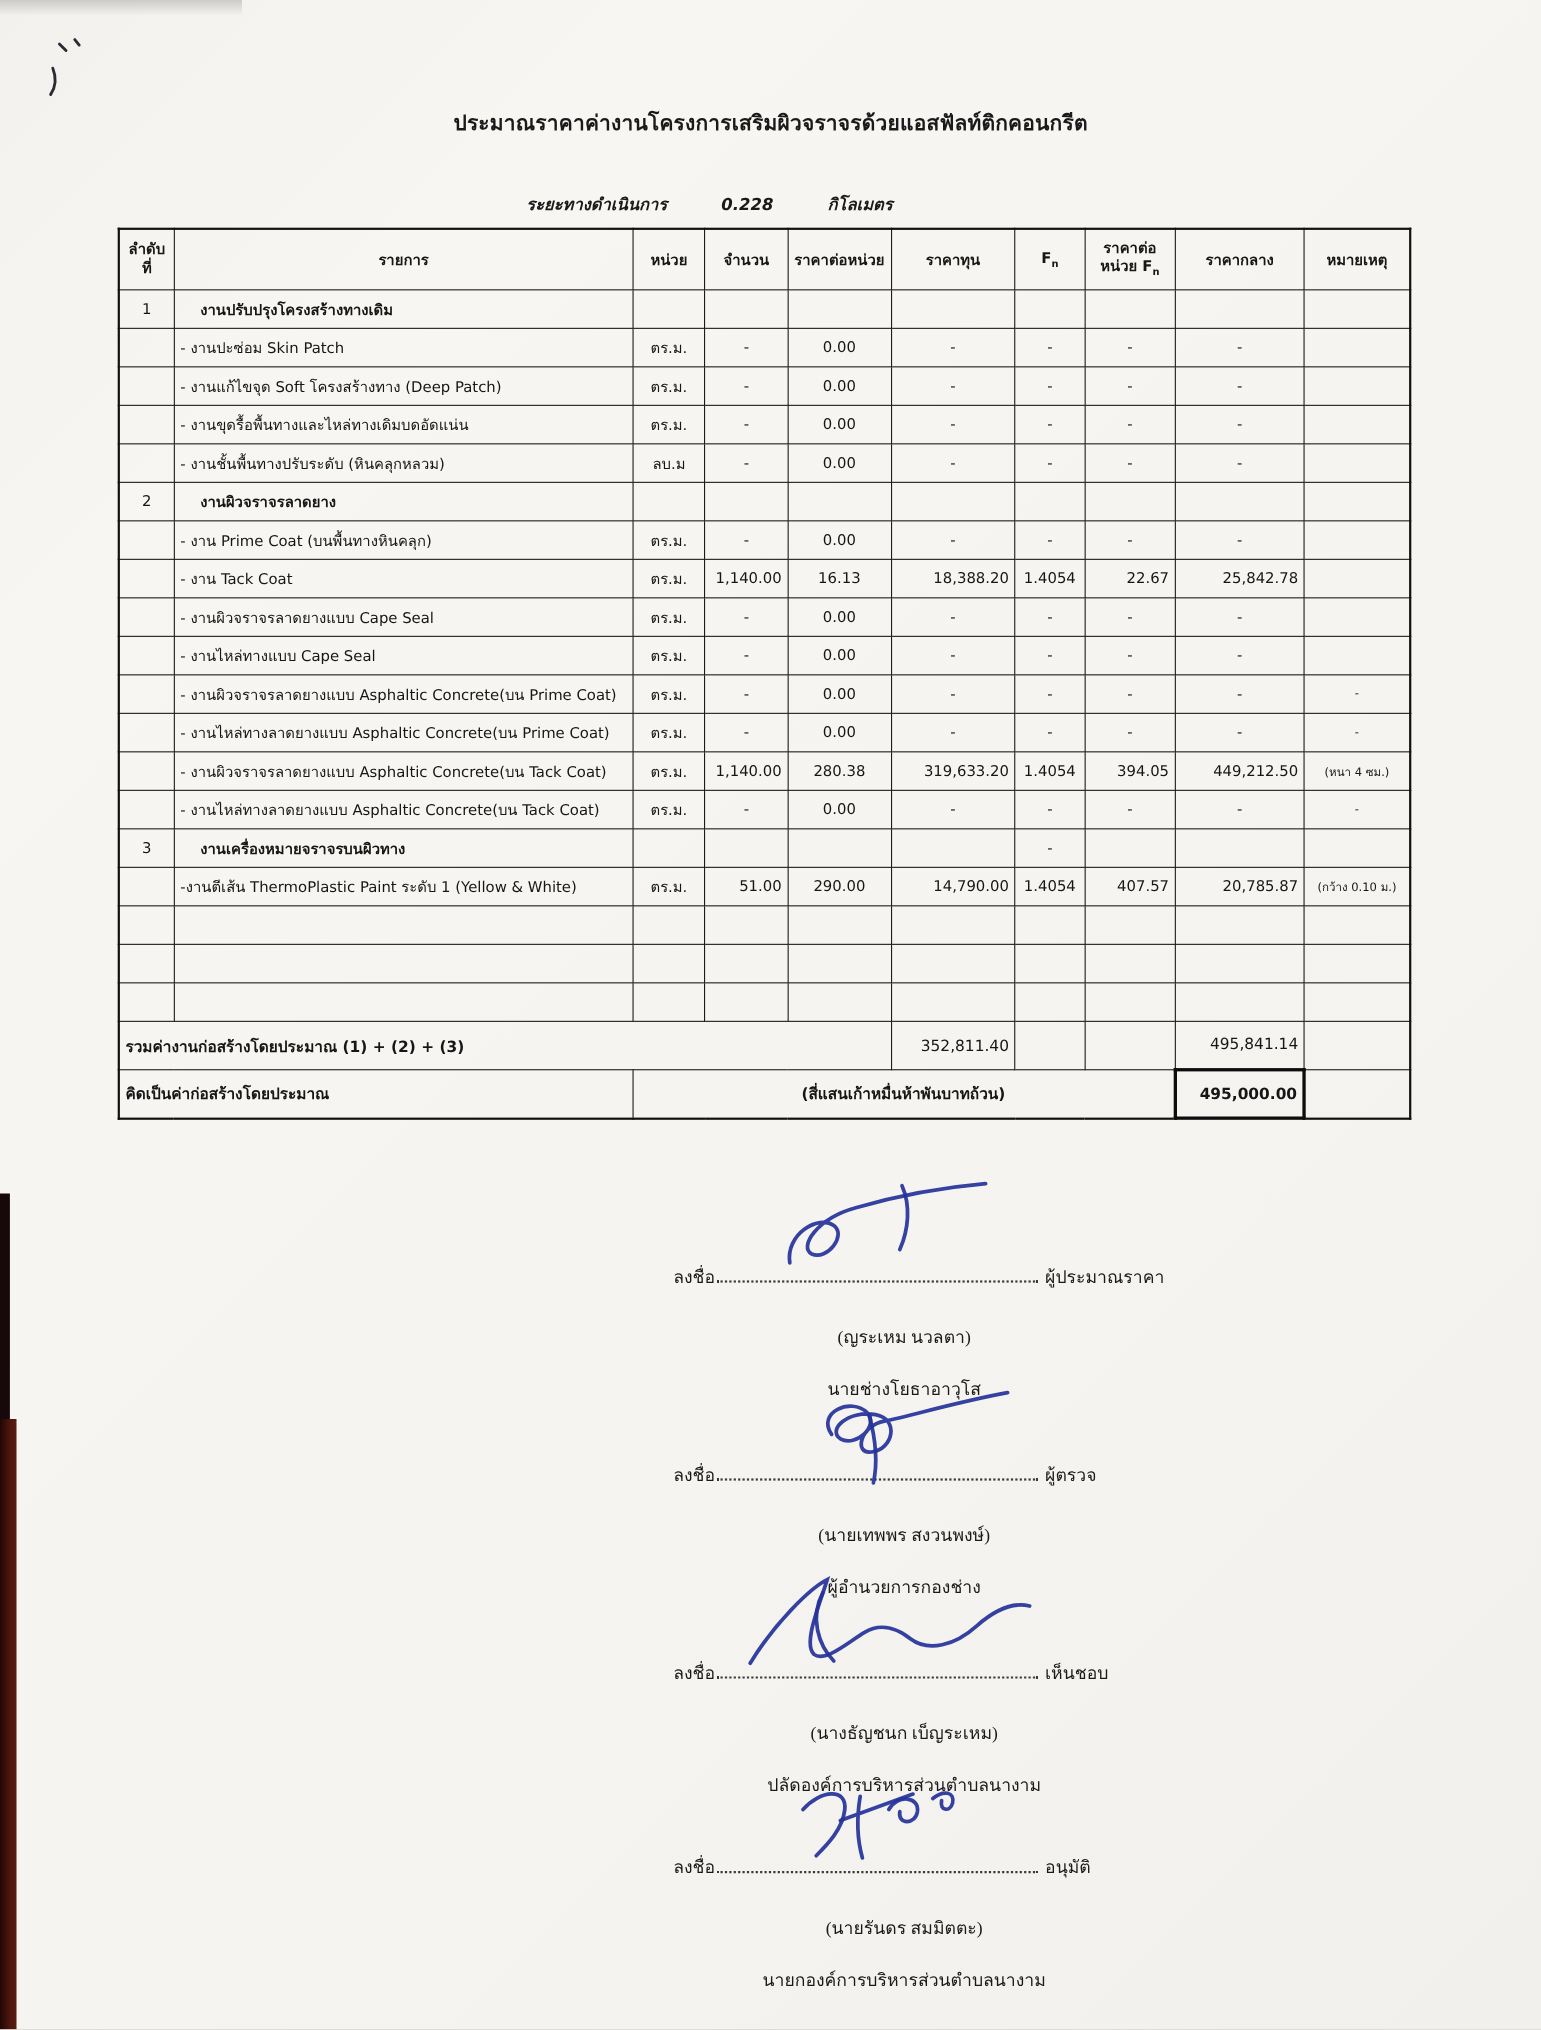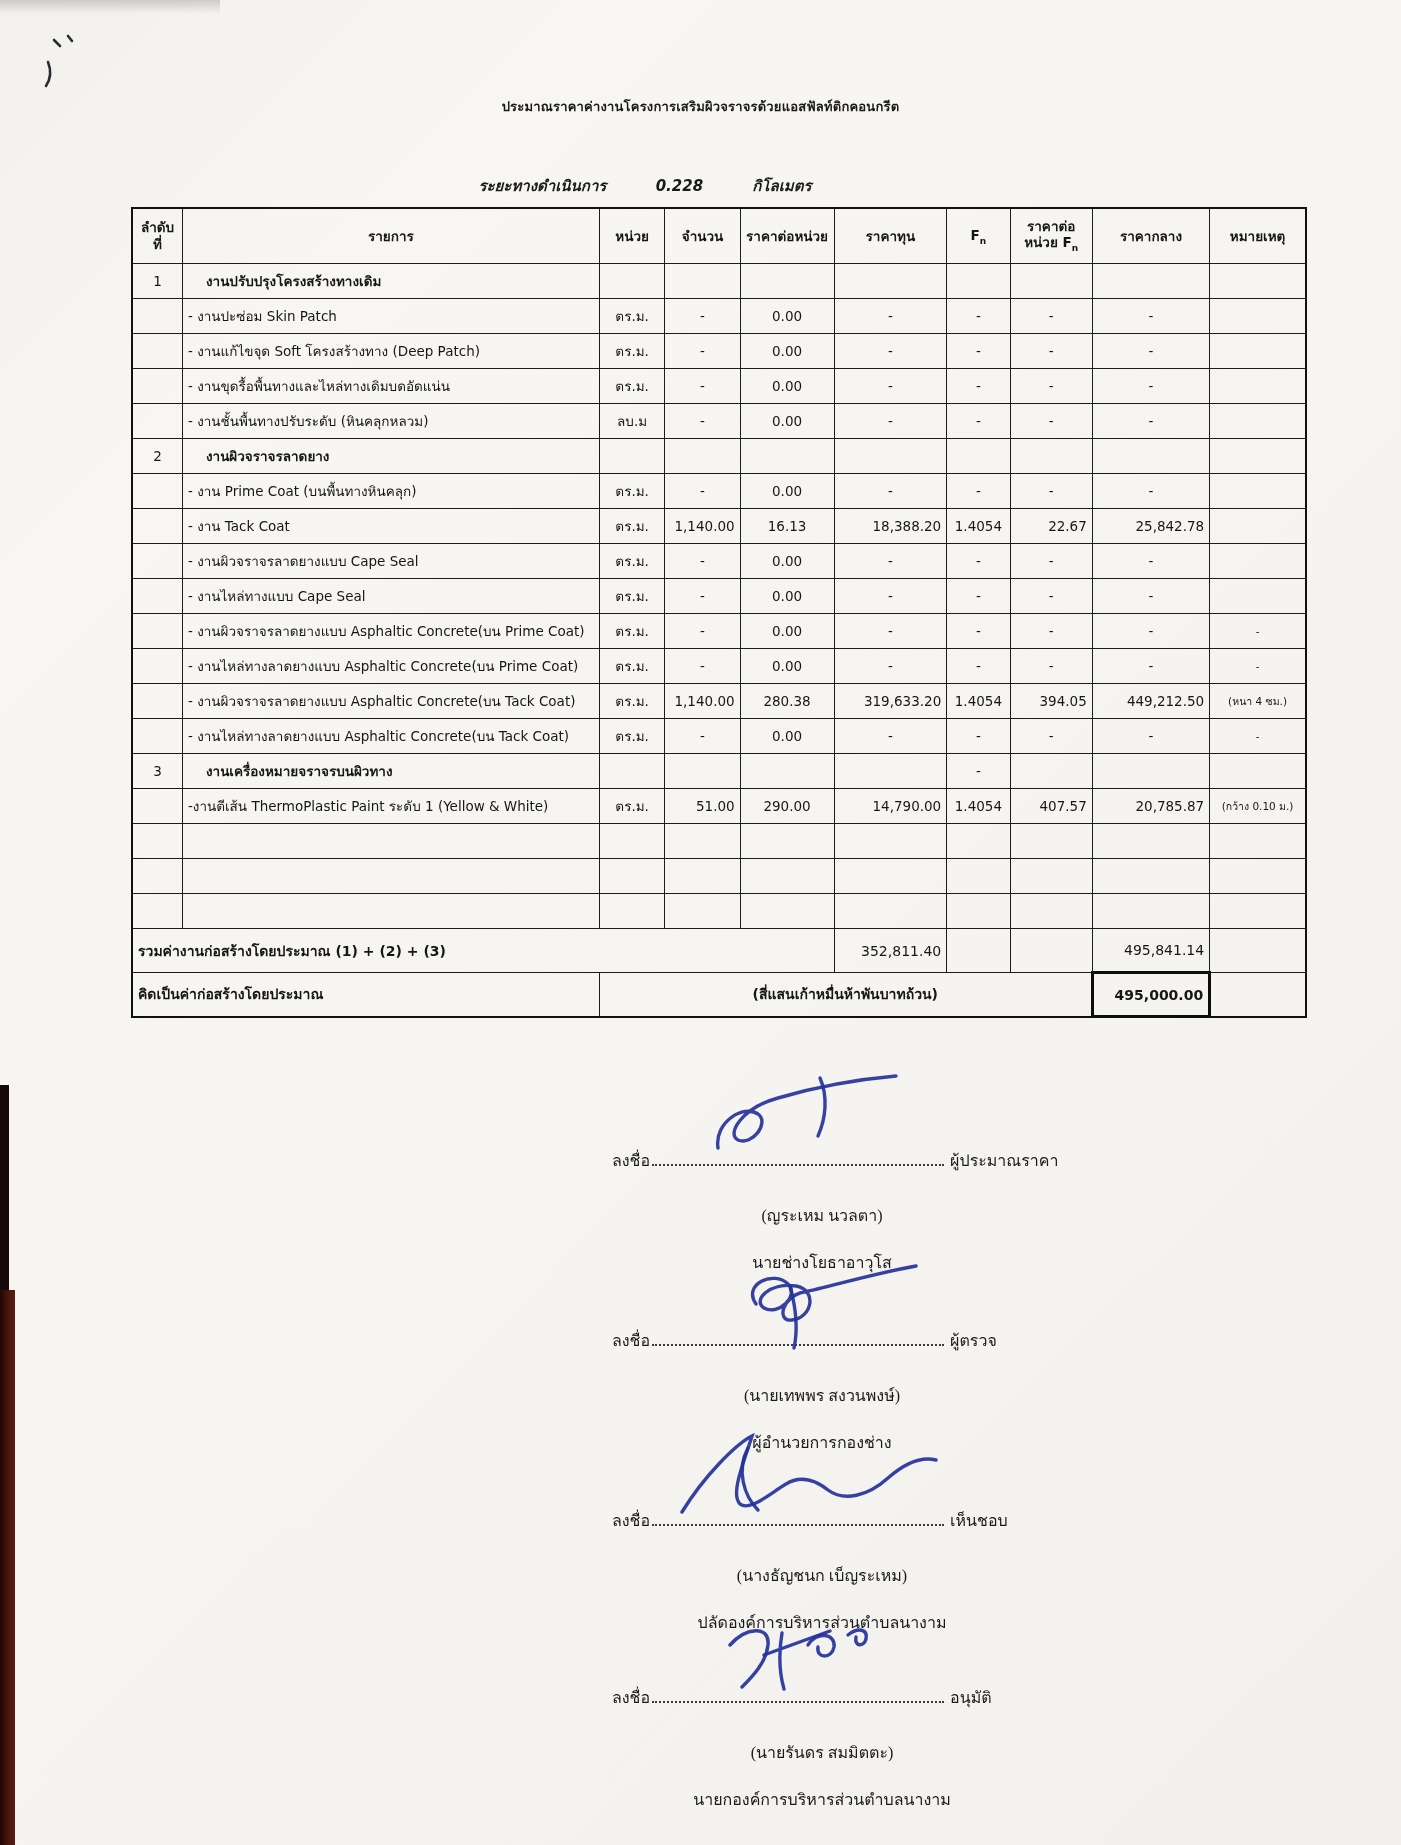--- a/index.html
+++ b/index.html
@@ -14,29 +14,29 @@
   
   .edge-dark{position:absolute;left:0;top:1085px;width:9px;height:215px;background:#17090b;}
   .edge-maroon{position:absolute;left:0;top:1290px;width:15px;height:555px;
     background:linear-gradient(90deg,#200605,#4e170f 60%,#5a1d12);}
   .corner-shade{position:absolute;left:0;top:0;width:220px;height:14px;
     background:linear-gradient(180deg,rgba(90,88,86,.25),rgba(0,0,0,0));}
   .pen-mark{position:absolute;left:34px;top:28px;}
 
   
   .title{position:absolute;top:96px;left:0;width:100%;text-align:center;
-    font-size:13px;font-weight:bold;letter-spacing:.2px;}
+    font-size:19px;font-weight:bold;letter-spacing:.2px;}
   .subtitle{position:absolute;top:140px;left:0;width:100%;text-align:center;
     font-size:16.5px;font-weight:bold;white-space:pre;}
   .distance-line{position:absolute;top:174px;left:0;width:1290px;text-align:center;
     font-size:15px;font-weight:bold;}
   .distance-line span{margin:0 22px;font-style:italic;}
 
   
-  table.cost{position:absolute;left:131px;top:207px;width:1176px;
+  table.cost{position:absolute;left:107px;top:207px;width:1176px;
     border-collapse:collapse;table-layout:fixed;font-size:13.5px;color:#161616;}
   table.cost th,table.cost td{border:1.6px solid #1c1c1c;padding:1px 5px;
     overflow:hidden;white-space:nowrap;}
   table.cost{border:2.4px solid #111;}
   thead th{font-weight:bold;font-size:13.5px;height:52px;text-align:center;padding:0 2px;}
   thead .two-line{line-height:1.25;}
   tbody tr{height:35px;}
   td.c{text-align:center;}
   td.r{text-align:right;padding-right:9px;}
   td.item{text-align:left;padding-left:16px;}

